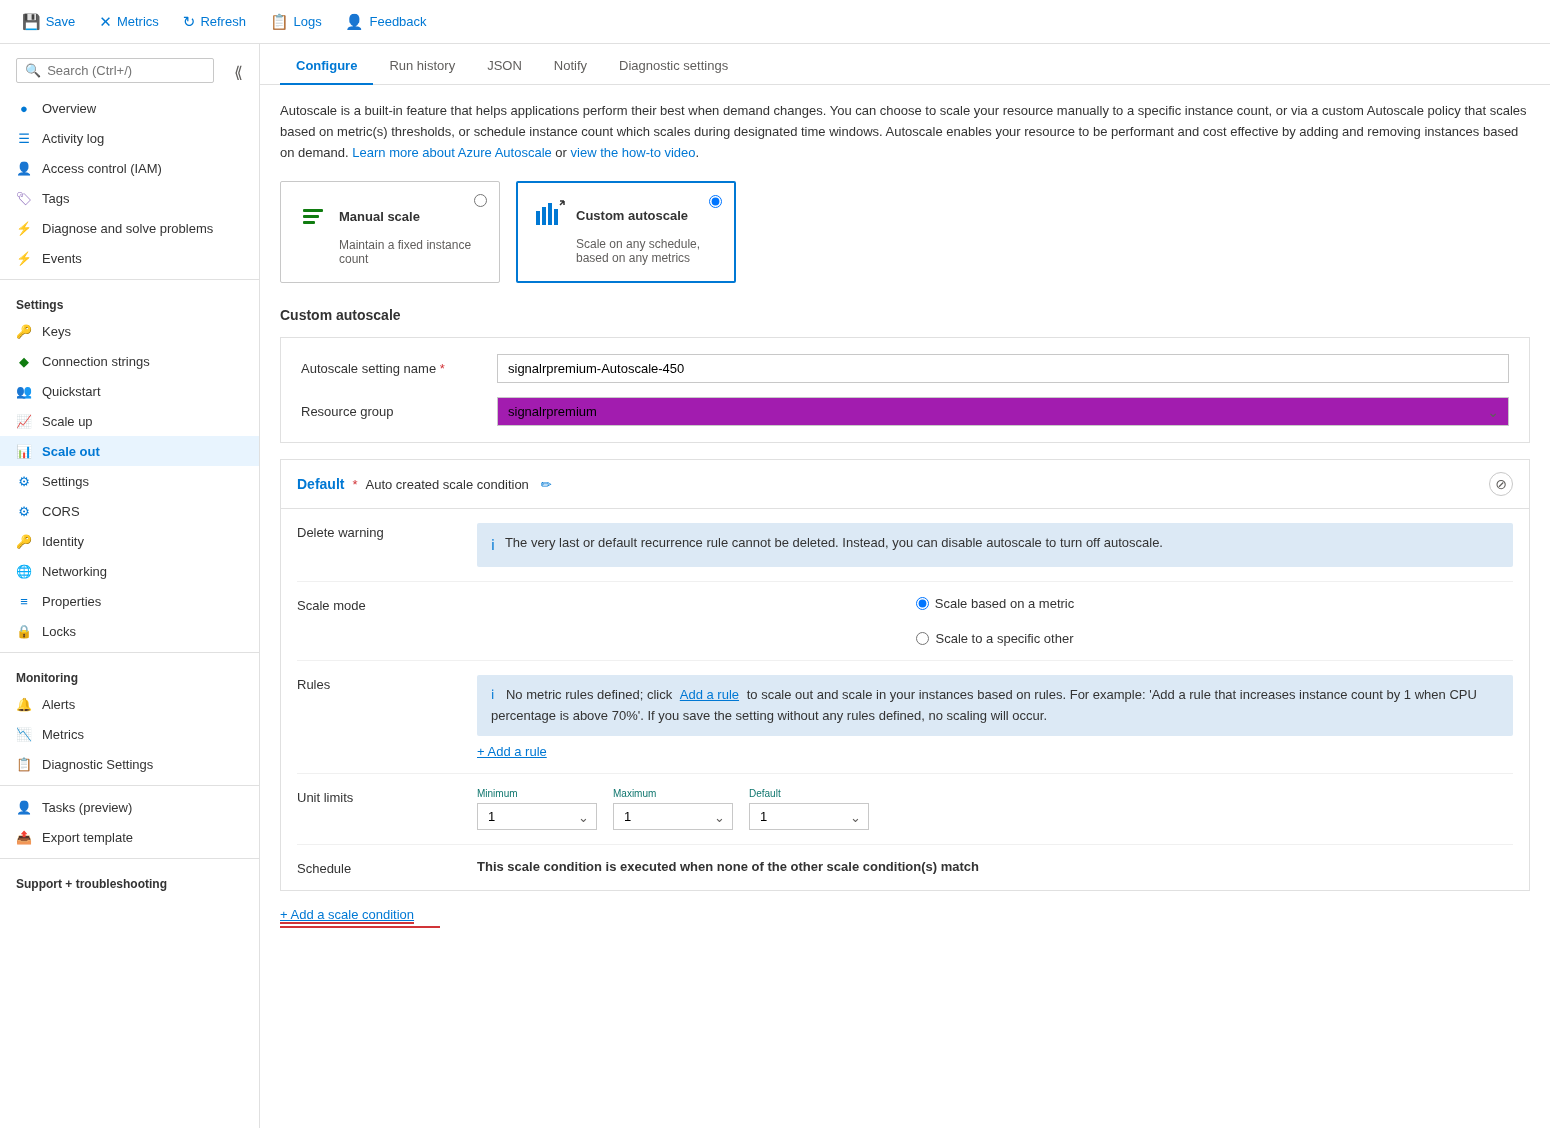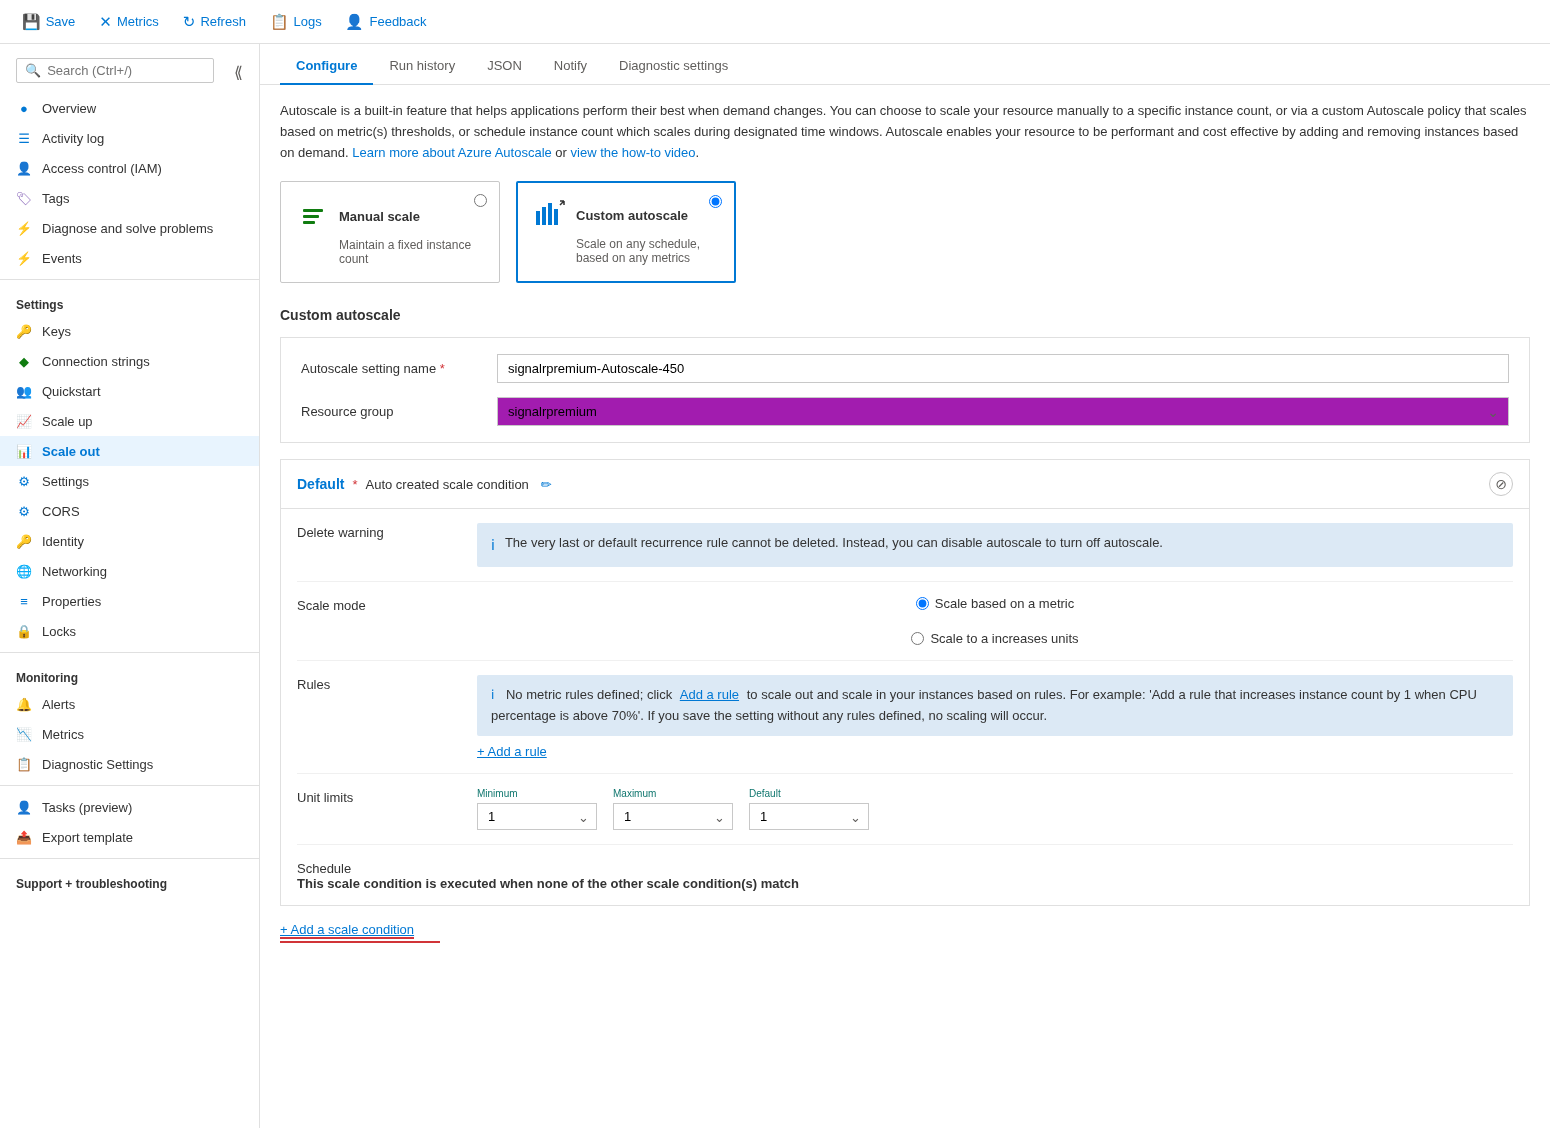--- a/index.html
+++ b/index.html
@@ -70,21 +70,21 @@
     .scale-condition { border: 1px solid #e0e0e0; margin-bottom: 16px; }
     .scale-condition-header { display: flex; align-items: center; padding: 12px 16px; border-bottom: 1px solid #e0e0e0; gap: 8px; }
     .scale-condition-header .default-label { color: #0078d4; font-weight: 700; font-size: 14px; }
     .scale-condition-header .required-star { color: #d13438; }
     .scale-condition-header .condition-name { font-size: 13px; color: #333; }
     .scale-condition-header .edit-icon { color: #0078d4; cursor: pointer; margin-left: 4px; }
     .scale-condition-header .delete-btn { margin-left: auto; cursor: pointer; color: #605e5c; font-size: 18px; }
 
     .condition-body { padding: 0 16px; }
     .condition-row { display: flex; padding: 14px 0; border-bottom: 1px solid #f0f0f0; }
-    .condition-row:last-child { border-bottom: none; flex-direction: column; }
+    .condition-row:last-child { border-bottom: none; }
     .condition-row-label { width: 180px; font-size: 13px; color: #333; flex-shrink: 0; padding-top: 2px; }
     .condition-row-content { flex: 1; }
 
     .info-box { background: #dce9f5; padding: 10px 14px; display: flex; gap: 10px; font-size: 13px; color: #333; border-radius: 2px; line-height: 1.5; }
     .info-box .info-icon { color: #0078d4; flex-shrink: 0; font-size: 15px; margin-top: 1px; }
 
     .radio-group { display: flex; align-items: center; gap: 20px; flex-direction: column; }
     .radio-option { display: flex; align-items: center; gap: 6px; cursor: pointer; font-size: 13px; }
     .radio-option input { cursor: pointer; }
 
@@ -369,21 +369,21 @@
           <div class="condition-row">
             <div class="condition-row-label">Scale mode</div>
             <div class="condition-row-content">
               <div class="radio-group">
                 <label class="radio-option">
                   <input type="radio" name="scale-mode" checked="" style="">
                   <span>Scale based on a metric</span>
                 </label>
                 <label class="radio-option">
                   <input type="radio" name="scale-mode" style="">
-                  <span>Scale to a increases units</span>
+                  <span>Scale to a specific other</span>
                 </label>
               </div>
             </div>
           </div>
 
           <div class="condition-row">
             <div class="condition-row-label">Rules</div>
             <div class="condition-row-content">
               <div class="rules-box">
                 <span style="color:#0078d4; margin-right:8px;">ℹ</span>

